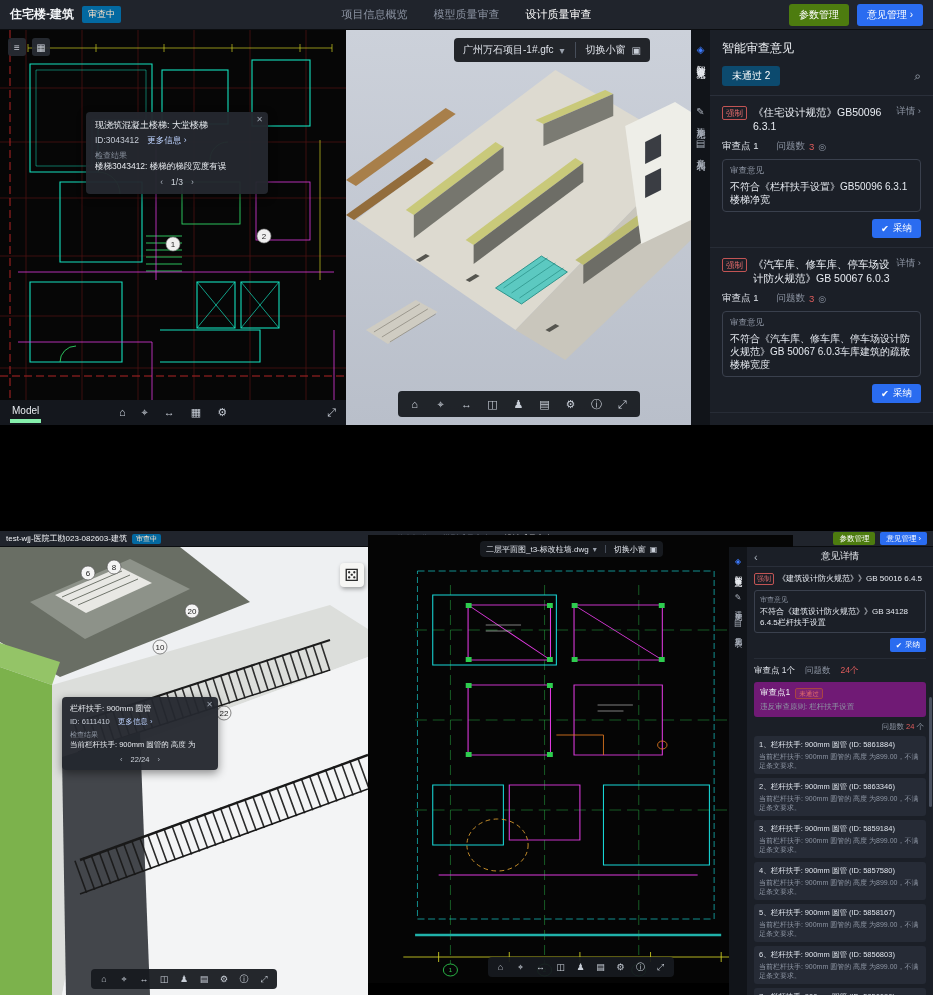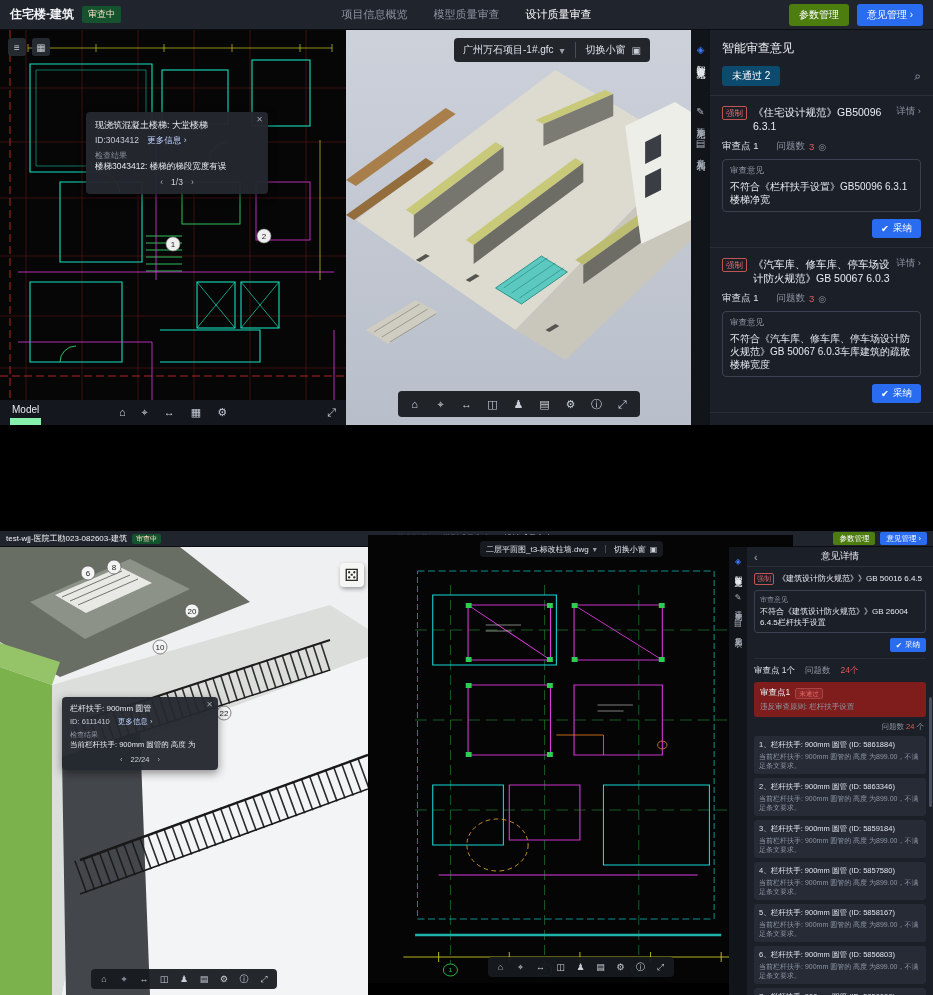--- a/index.html
+++ b/index.html
@@ -4,21 +4,21 @@
 <style>
 *{margin:0;padding:0;box-sizing:border-box}
 html,body{width:933px;height:995px;background:#000;overflow:hidden;
   font-family:"Liberation Sans","DejaVu Sans",sans-serif}
 .app{position:absolute;left:0;width:933px;background:#000}
 
 
 .hdr{position:relative;display:flex;align-items:center;background:#20242c;border-bottom:1px solid #0b0d10}
 .hdr-lg{height:30px;padding:0 10px;gap:8px}
 .hdr-lg .hdr-title{font-size:12px;font-weight:bold;color:#f2f4f7;white-space:nowrap}
-.status-badge{background:#14532d;color:#ffe3c8;border-radius:2px;white-space:nowrap}
+.status-badge{background:#0369a1;color:#ffe3c8;border-radius:2px;white-space:nowrap}
 .hdr-lg .status-badge{font-size:9px;padding:2px 6px}
 .hdr-tabs{position:absolute;left:50%;transform:translateX(-50%);display:flex;white-space:nowrap}
 .hdr-lg .hdr-tabs{gap:26px;font-size:11px}
 .htab{color:#8b93a2;cursor:pointer}
 .htab.active{color:#fff}
 .hdr-actions{margin-left:auto;display:flex}
 .hdr-lg .hdr-actions{gap:8px}
 .btn{border:none;border-radius:3px;color:#fff;cursor:pointer;font-family:inherit;white-space:nowrap}
 .hdr-lg .btn{font-size:10px;padding:4px 10px}
 .btn-orange{background:#4d7c0f}
@@ -47,21 +47,21 @@
 .tip-row{font-size:8.5px;color:#c6ccd6;margin-bottom:3px}
 .tip-link{color:#bdd3ff;margin-left:6px;cursor:pointer}
 .tip-label{font-size:8px;color:#8d95a2;margin-bottom:0}
 .tip-text{font-size:8.5px;color:#e6e9ee;line-height:11px}
 .tip-pager{margin-top:5px;display:flex;justify-content:center;gap:8px;font-size:8.5px;color:#d0d5dd}
 .pg{cursor:pointer;color:#aab1bc}
 
 
 .cad-bottom{position:absolute;left:0;right:0;bottom:0;height:25px;background:#14171d;
   display:flex;align-items:center;padding:0 10px;z-index:4}
-.model-tab{font-size:10px;color:#e8ebf0;border-bottom:7px solid #86efac;padding:3px 2px;cursor:pointer}
+.model-tab{font-size:10px;color:#e8ebf0;border-bottom:4px solid #86efac;padding:3px 2px;cursor:pointer}
 .cb-icons{position:absolute;left:50%;transform:translateX(-50%);display:flex;gap:16px;color:#c4cad3;font-size:11px}
 .cb-right{margin-left:auto;color:#c4cad3;font-size:11px;cursor:pointer}
 .float-bar{position:absolute;background:rgba(22,25,31,.94);border-radius:4px;display:flex;
   align-items:center;color:#c9cfd8;z-index:4;padding:0 4px}
 .float-bar.lg{height:26px}
 .float-bar.sm{height:20px;padding:0 3px}
 .ti{text-align:center;cursor:pointer}
 .lg .ti{width:26px;font-size:11px}
 .sm .ti{width:20px;font-size:9px}
 .file-bar{position:absolute;background:rgba(24,27,33,.95);border-radius:4px;display:flex;
@@ -117,21 +117,21 @@
 .rc2-code{flex:1;font-size:8px;color:#e8ecf2;line-height:11px;white-space:nowrap;overflow:hidden}
 .rc2-box{border:1px solid #3a404d;border-radius:3px;padding:4px 5px;margin-top:5px}
 .rc2-box-label{font-size:7px;color:#8d95a3;margin-bottom:2px}
 .rc2-box-text{font-size:8px;color:#e4e8ef;line-height:10.5px}
 .rc2-actions{display:flex;justify-content:flex-end;margin-top:5px}
 .btn-accept2{background:#2a6cf0;border:none;color:#fff;font-size:7.5px;padding:2px 6px;border-radius:2px;
   cursor:pointer;display:flex;gap:3px;align-items:center;font-family:inherit}
 .sb2-summary{display:flex;gap:10px;font-size:8.5px;color:#dfe3ea;margin:6px 0 5px;padding-top:6px;border-top:1px solid #272c36;align-items:center}
 .sb2-summary .lbl{color:#8d95a3}
 .red{color:#e05c5c}
-.group-hd{background:#7f1d1d;border-radius:3px;padding:5px 6px}
+.group-hd{background:#701a75;border-radius:3px;padding:5px 6px}
 .group-row1{display:flex;align-items:center;gap:5px;font-size:8.5px;color:#eef1f5}
 .badge-fail{background:rgba(224,92,92,.15);border:1px solid #a84444;color:#e06b6b;font-size:6.5px;padding:0 3px;border-radius:2px;line-height:9px}
 .group-rule{font-size:7.5px;color:#8d95a3;margin-top:3px}
 .issues-label{text-align:right;font-size:7.5px;color:#8d95a3;margin:5px 2px 4px}
 .issue{background:#262b36;border-radius:3px;padding:4px 5px;margin-bottom:4px}
 .issue-title{font-size:7.5px;color:#dde2ea;line-height:10px}
 .issue-desc{font-size:7px;color:#8d95a3;line-height:9px;margin-top:2px}
 .sb2-scroll{position:absolute;right:1px;top:150px;width:3px;height:110px;background:#4a5160;border-radius:2px;cursor:pointer}
 </style>
 </head>
@@ -574,21 +574,21 @@
       <span class="sb2-back">‹</span>
       <span>意见详情</span>
     </div>
     <div class="sb2-body">
       <div class="rc2-head">
         <span class="badge-f2">强制</span>
         <span class="rc2-code">《建筑设计防火规范》》GB 50016 6.4.5</span>
       </div>
       <div class="rc2-box">
         <div class="rc2-box-label">审查意见</div>
-        <div class="rc2-box-text">不符合《建筑设计防火规范》》GB 26004 6.4.5栏杆扶手设置</div>
+        <div class="rc2-box-text">不符合《建筑设计防火规范》》GB 34128 6.4.5栏杆扶手设置</div>
       </div>
       <div class="rc2-actions">
         <button class="btn-accept2">
           <span>✔</span>
           <span>采纳</span>
         </button>
       </div>
       <div class="sb2-summary">
         <span>审查点 1个</span>
         <span class="lbl">问题数</span>

